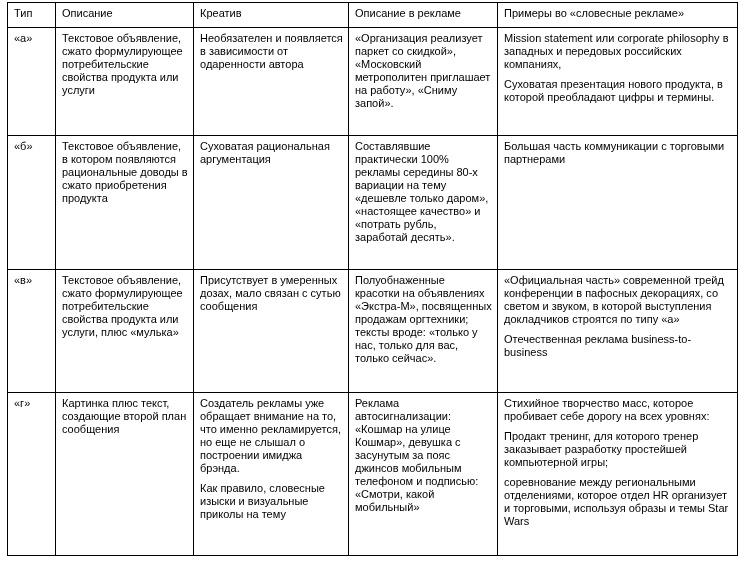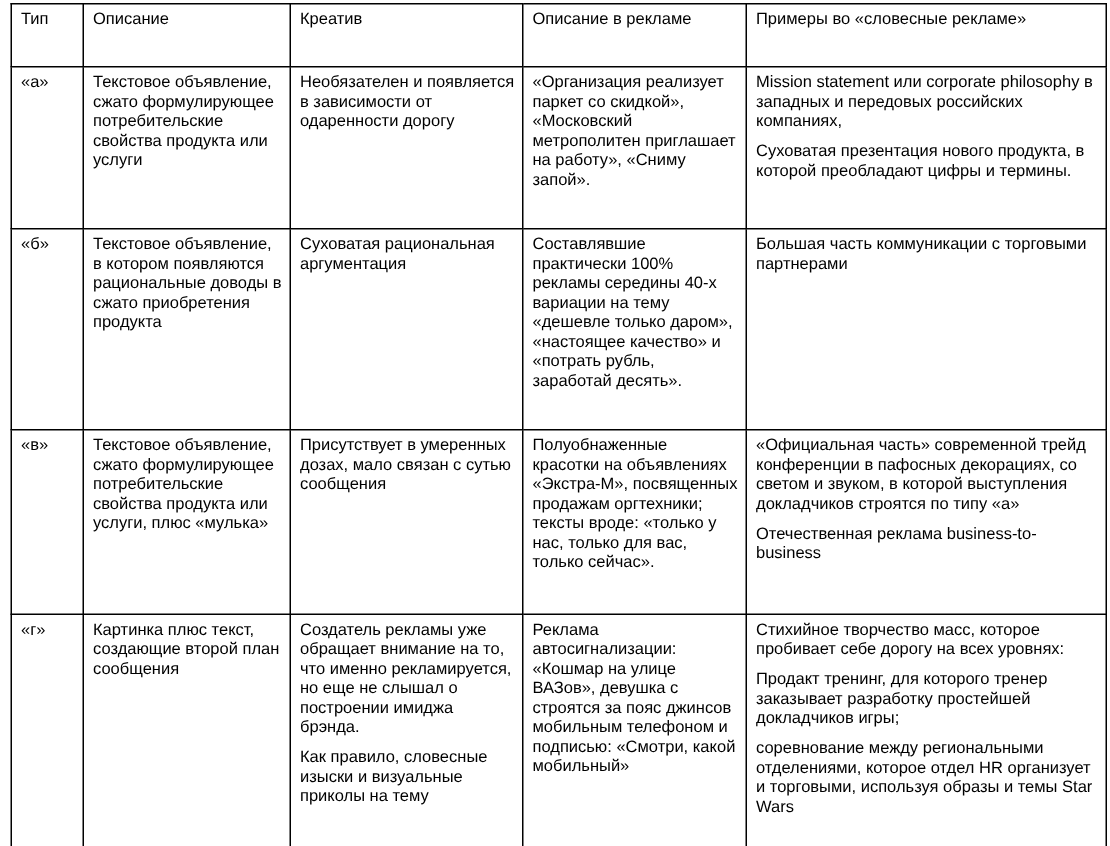--- a/index.html
+++ b/index.html
@@ -22,21 +22,21 @@
   table.doc-table th,
   table.doc-table td {
     border: 1px solid #000000;
     vertical-align: top;
     text-align: left;
     font-weight: normal;
     padding: 4px 5px 4px 6px;
     overflow: hidden;
     word-wrap: break-word;
   }
-  tr.header-row { height: 42px; }
+  tr.header-row { height: 25px; }
   tr.row-a { height: 108px; }
   tr.row-b { height: 134px; }
   tr.row-v { height: 123px; }
   tr.row-g { height: 163px; }
   td p, th p { margin: 0 0 7px 0; }
   td p:last-child, th p:last-child { margin-bottom: 0; }
 </style>
 </head>
 <body>
 
@@ -59,42 +59,42 @@
   </thead>
   <tbody>
     <tr class="row-a">
       <td>
           <p>«а»</p>
         </td>
       <td>
           <p>Текстовое объявление, сжато формулирующее потребительские свойства продукта или услуги</p>
         </td>
       <td>
-          <p>Необязателен и появляется в зависимости от одаренности дорогу</p>
+          <p>Необязателен и появляется в зависимости от одаренности автора</p>
         </td>
       <td>
           <p>«Организация реализует паркет со скидкой», «Московский метрополитен приглашает на работу», «Сниму запой».</p>
         </td>
       <td>
         <p>Mission statement или corporate philosophy в западных и передовых российских компаниях,</p>
         <p>Суховатая презентация нового продукта, в которой преобладают цифры и термины.</p>
       </td>
     </tr>
     <tr class="row-b">
       <td>
           <p>«б»</p>
         </td>
       <td>
           <p>Текстовое объявление, в котором появляются рациональные доводы в сжато приобретения продукта</p>
         </td>
       <td>
           <p>Суховатая рациональная аргументация</p>
         </td>
       <td>
-          <p>Составлявшие практически 100% рекламы середины 40-х вариации на тему «дешевле только даром», «настоящее качество» и «потрать рубль, заработай десять».</p>
+          <p>Составлявшие практически 100% рекламы середины 80-х вариации на тему «дешевле только даром», «настоящее качество» и «потрать рубль, заработай десять».</p>
         </td>
       <td>
           <p>Большая часть коммуникации с торговыми партнерами</p>
         </td>
     </tr>
     <tr class="row-v">
       <td>
           <p>«в»</p>
         </td>
       <td>
@@ -116,22 +116,22 @@
           <p>«г»</p>
         </td>
       <td>
           <p>Картинка плюс текст, создающие второй план сообщения</p>
         </td>
       <td>
         <p>Создатель рекламы уже обращает внимание на то, что именно рекламируется, но еще не слышал о построении имиджа брэнда.</p>
         <p>Как правило, словесные изыски и визуальные приколы на тему</p>
       </td>
       <td>
-          <p>Реклама автосигнализации: «Кошмар на улице ВАЗов», девушка с строятся за пояс джинсов мобильным телефоном и подписью: «Смотри, какой мобильный»</p>
+          <p>Реклама автосигнализации: «Кошмар на улице Кошмар», девушка с засунутым за пояс джинсов мобильным телефоном и подписью: «Смотри, какой мобильный»</p>
         </td>
       <td>
         <p>Стихийное творчество масс, которое пробивает себе дорогу на всех уровнях:</p>
-        <p>Продакт тренинг, для которого тренер заказывает разработку простейшей докладчиков игры;</p>
+        <p>Продакт тренинг, для которого тренер заказывает разработку простейшей компьютерной игры;</p>
         <p>соревнование между региональными отделениями, которое отдел HR организует и торговыми, используя образы и темы Star Wars</p>
       </td>
     </tr>
   </tbody>
 </table>
 
 </body></html>

